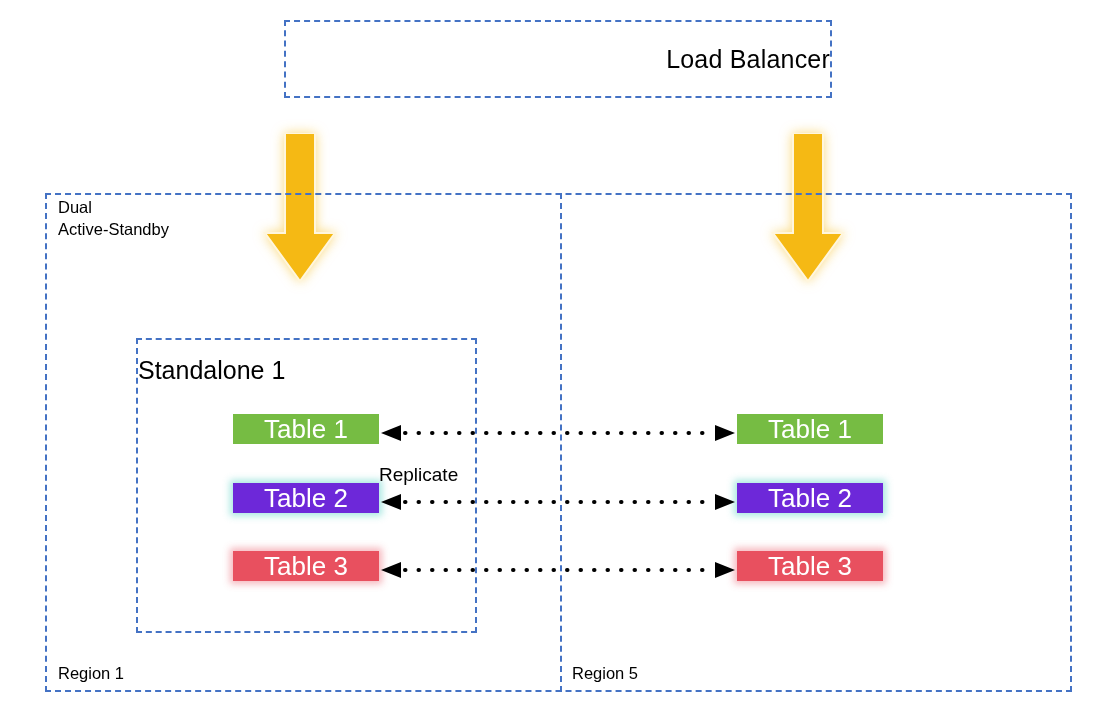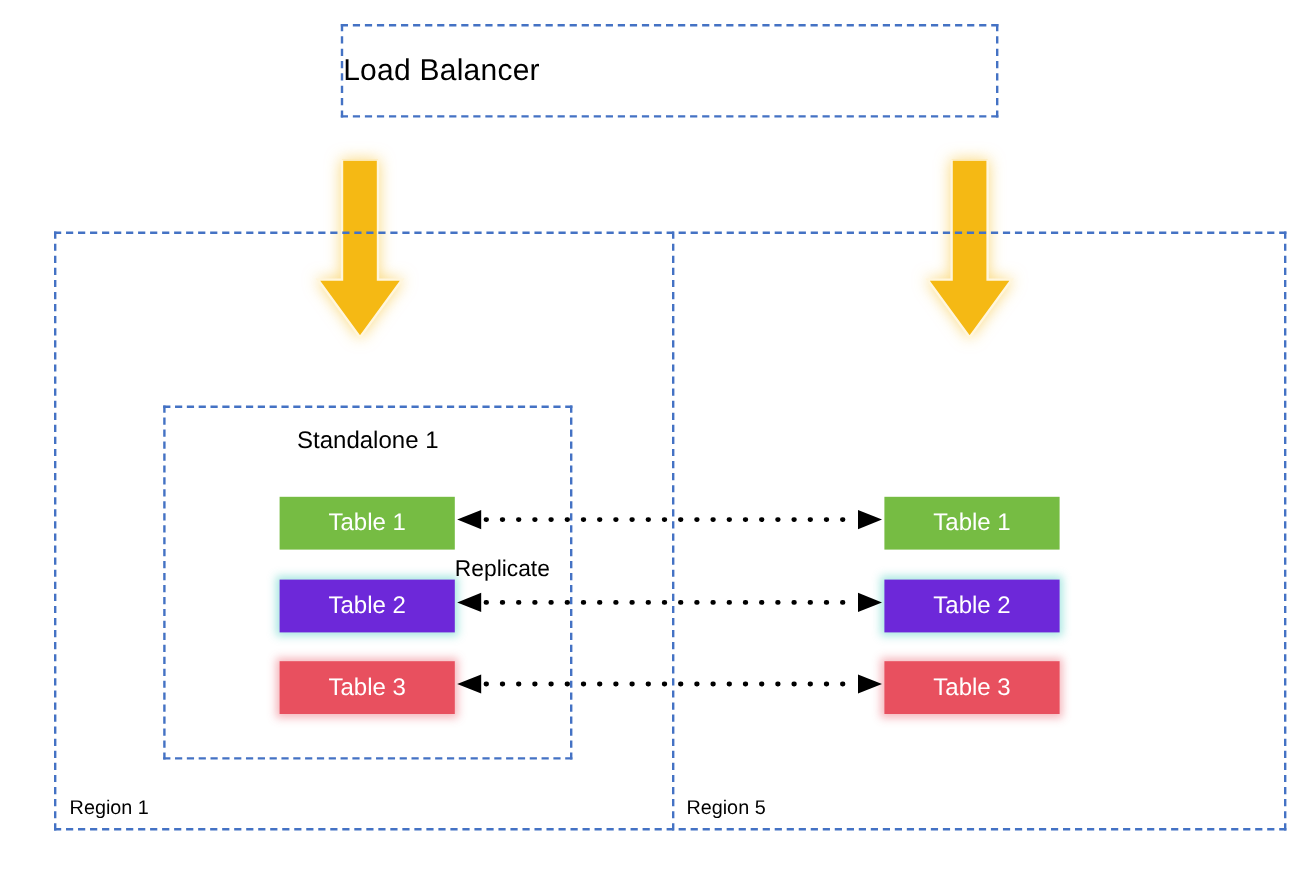--- a/index.html
+++ b/index.html
@@ -33,21 +33,21 @@
     top: 20px;
     width: 548px;
     height: 78px;
   }
   #load-balancer .lb-label {
     position: absolute;
     left: 0;
     right: 0;
     top: 50%;
     transform: translateY(-50%);
-    text-align: left;
+    text-align: right;
     font-size: 25px;
     letter-spacing: .2px;
     white-space: nowrap;
   }
 
   
   #dual-container {
     left: 45px;
     top: 193px;
     width: 1027px;
@@ -91,35 +91,35 @@
     left: 638px;
     top: 338px;
     width: 340px;
     height: 295px;
   }
   .standalone-title {
     position: absolute;
     left: 0;
     right: 0;
     top: 16px;
-    text-align: center;
-    font-size: 20px;
+    text-align: left;
+    font-size: 25px;
     white-space: nowrap;
   }
 
   
   .table-chip {
     position: absolute;
-    height: 44px;
+    height: 30px;
     width: 146px;
     display: flex;
     align-items: center;
     justify-content: center;
     color: #ffffff;
-    font-size: 20px;
+    font-size: 26px;
     white-space: nowrap;
     box-sizing: border-box;
   }
   .chip-green { background: #76BC43; }
   .chip-teal  { background: #6d28d9; box-shadow: 0 0 7px 3px rgba(47,197,183,0.42); }
   .chip-red   { background: #E8505F; box-shadow: 0 0 7px 3px rgba(232,80,95,0.42); }
 
   
   #l-table-1 { left: 233px; top: 414px; }
   #l-table-2 { left: 233px; top: 483px; }
@@ -170,20 +170,22 @@
 
   <svg class="gold-arrow" id="gold-arrow-1" viewBox="0 0 76 152">
     <polygon points="23,0 53,0 53,100 73,100 38,148 3,100 23,100" fill="#F5B914" stroke="#FFF6DD" stroke-width="2"></polygon>
   </svg>
 
   <svg class="gold-arrow" id="gold-arrow-2" viewBox="0 0 76 152">
     <polygon points="23,0 53,0 53,100 73,100 38,148 3,100 23,100" fill="#F5B914" stroke="#FFF6DD" stroke-width="2"></polygon>
   </svg>
 
   <div class="dash-box" id="dual-container"></div>
+  <div id="dual-label">Dual
+Active-Standby</div>
 
   <div id="region-divider"></div>
 
   <div class="region-label" id="region-1-label">Region 1</div>
   <div class="region-label" id="region-2-label">Region 5</div>
 
   <div class="dash-box" id="standalone-1-box">
     <div class="standalone-title">Standalone 1</div>
   </div>
 

